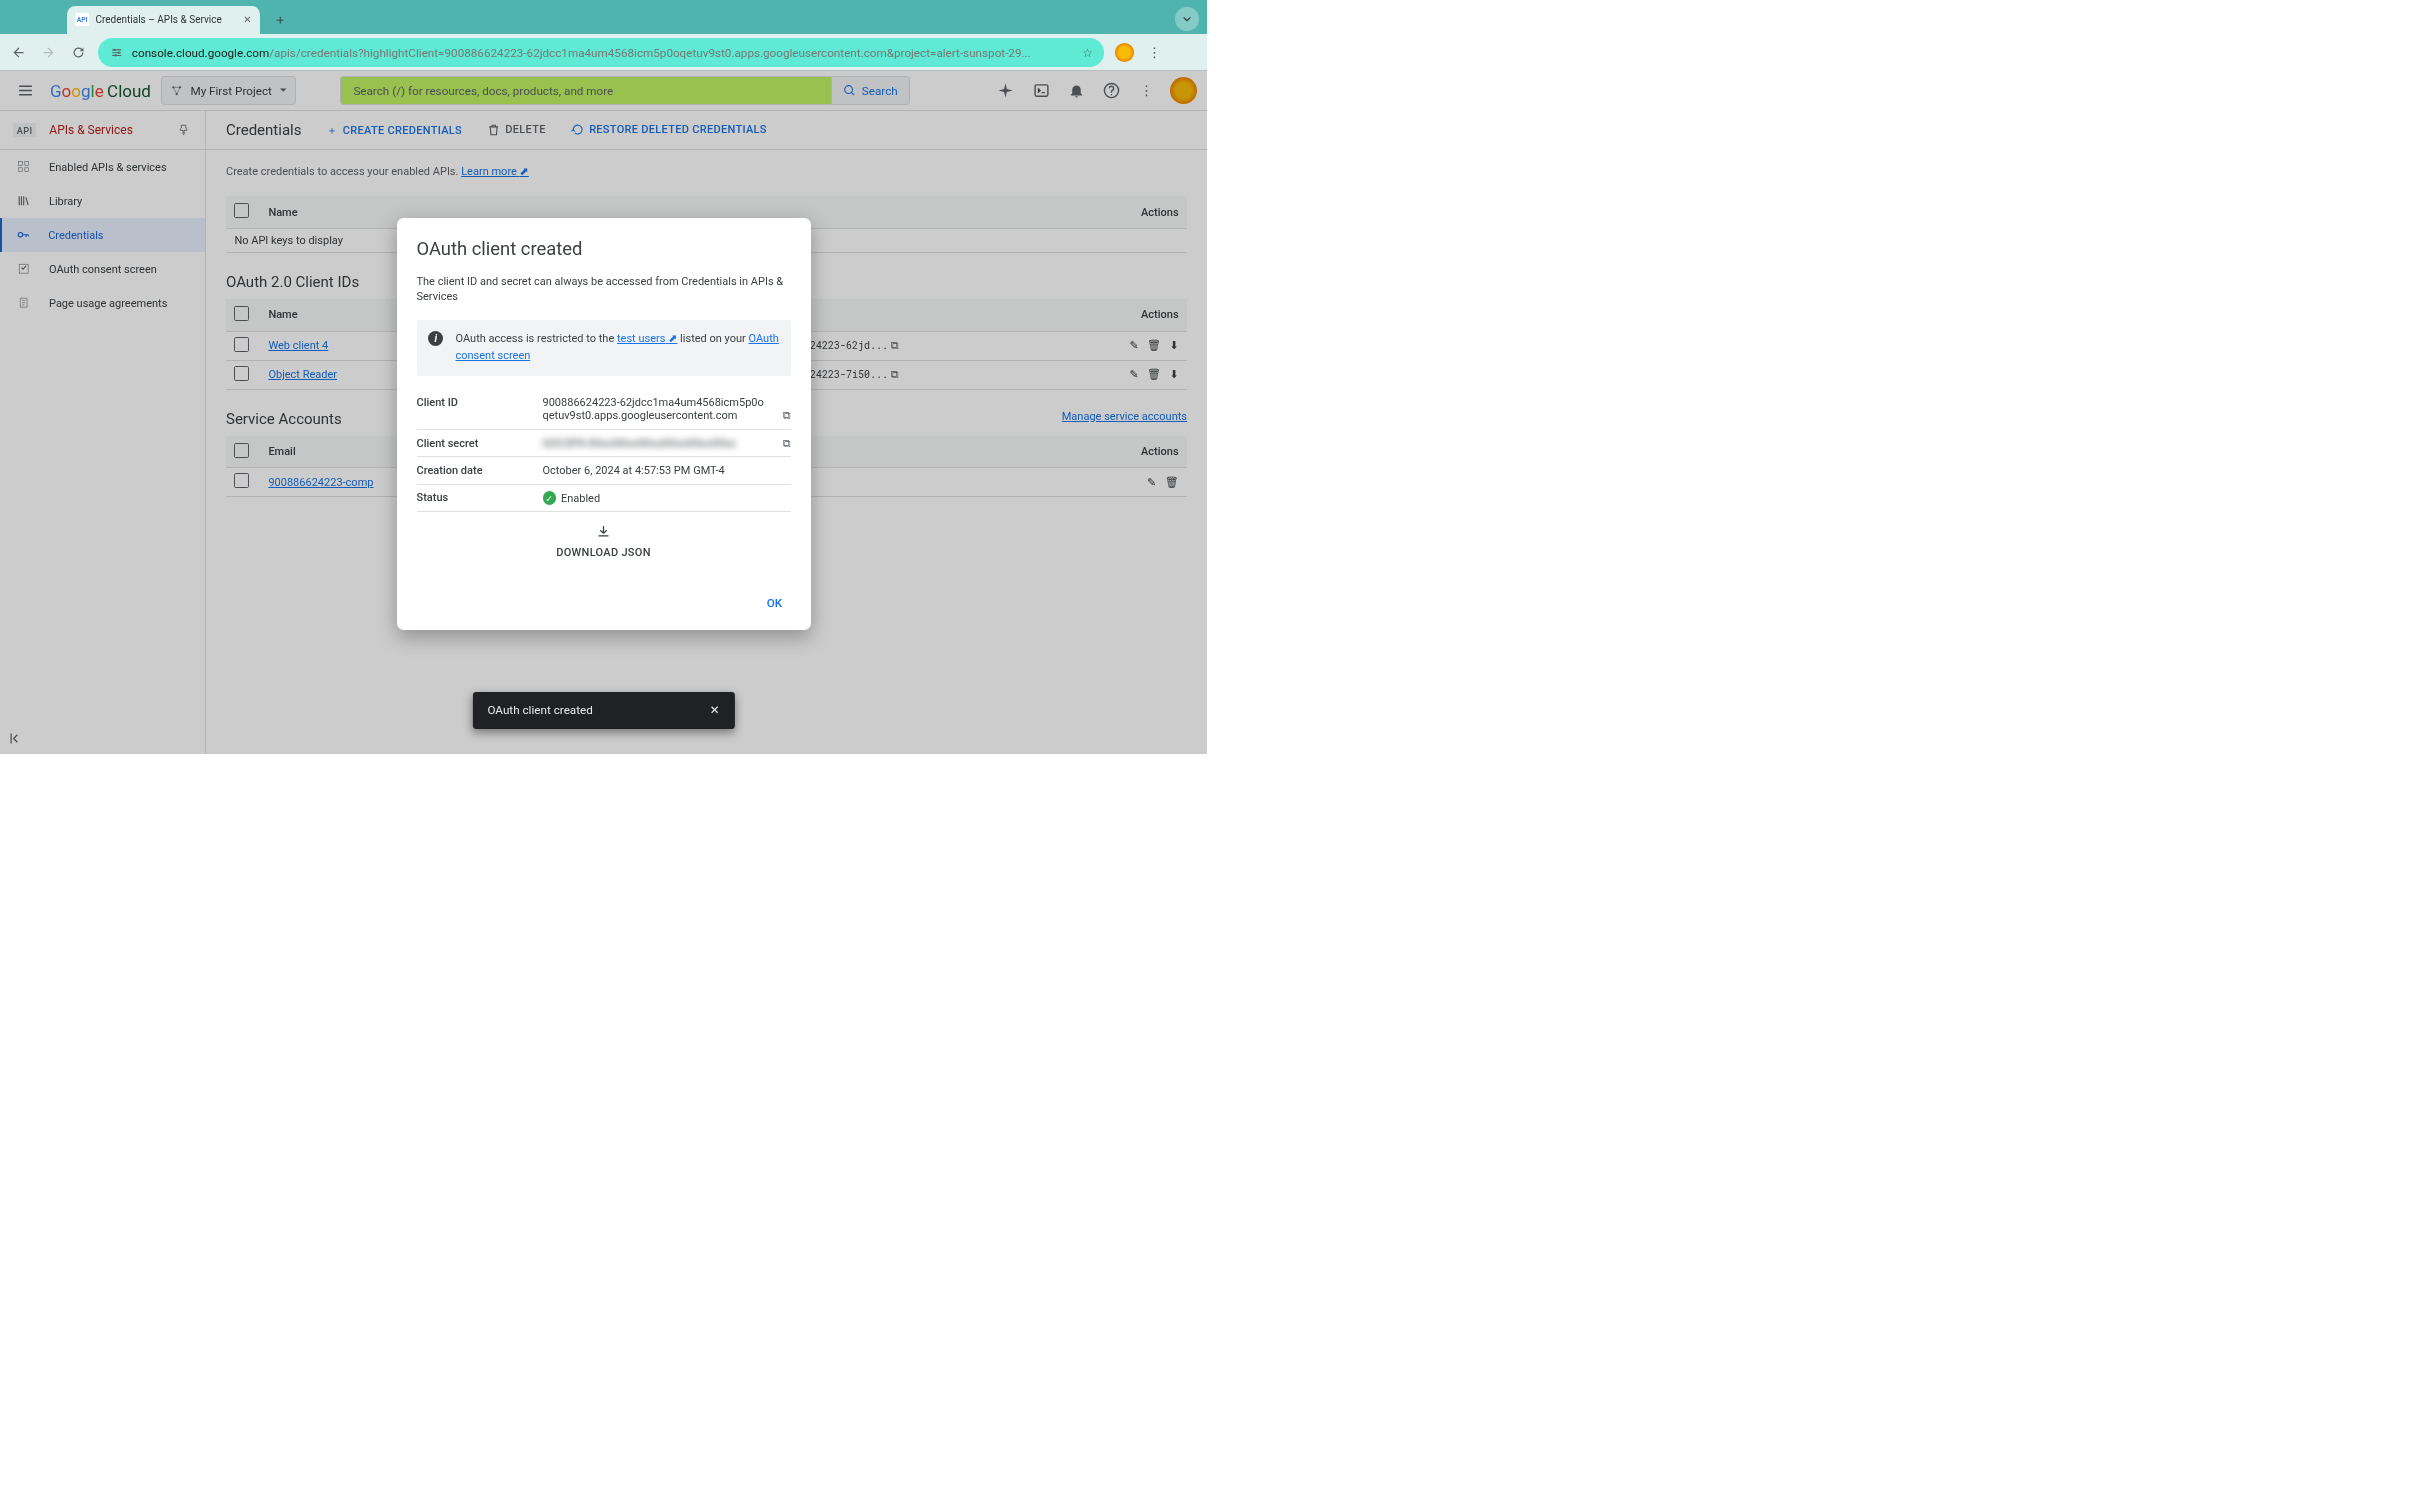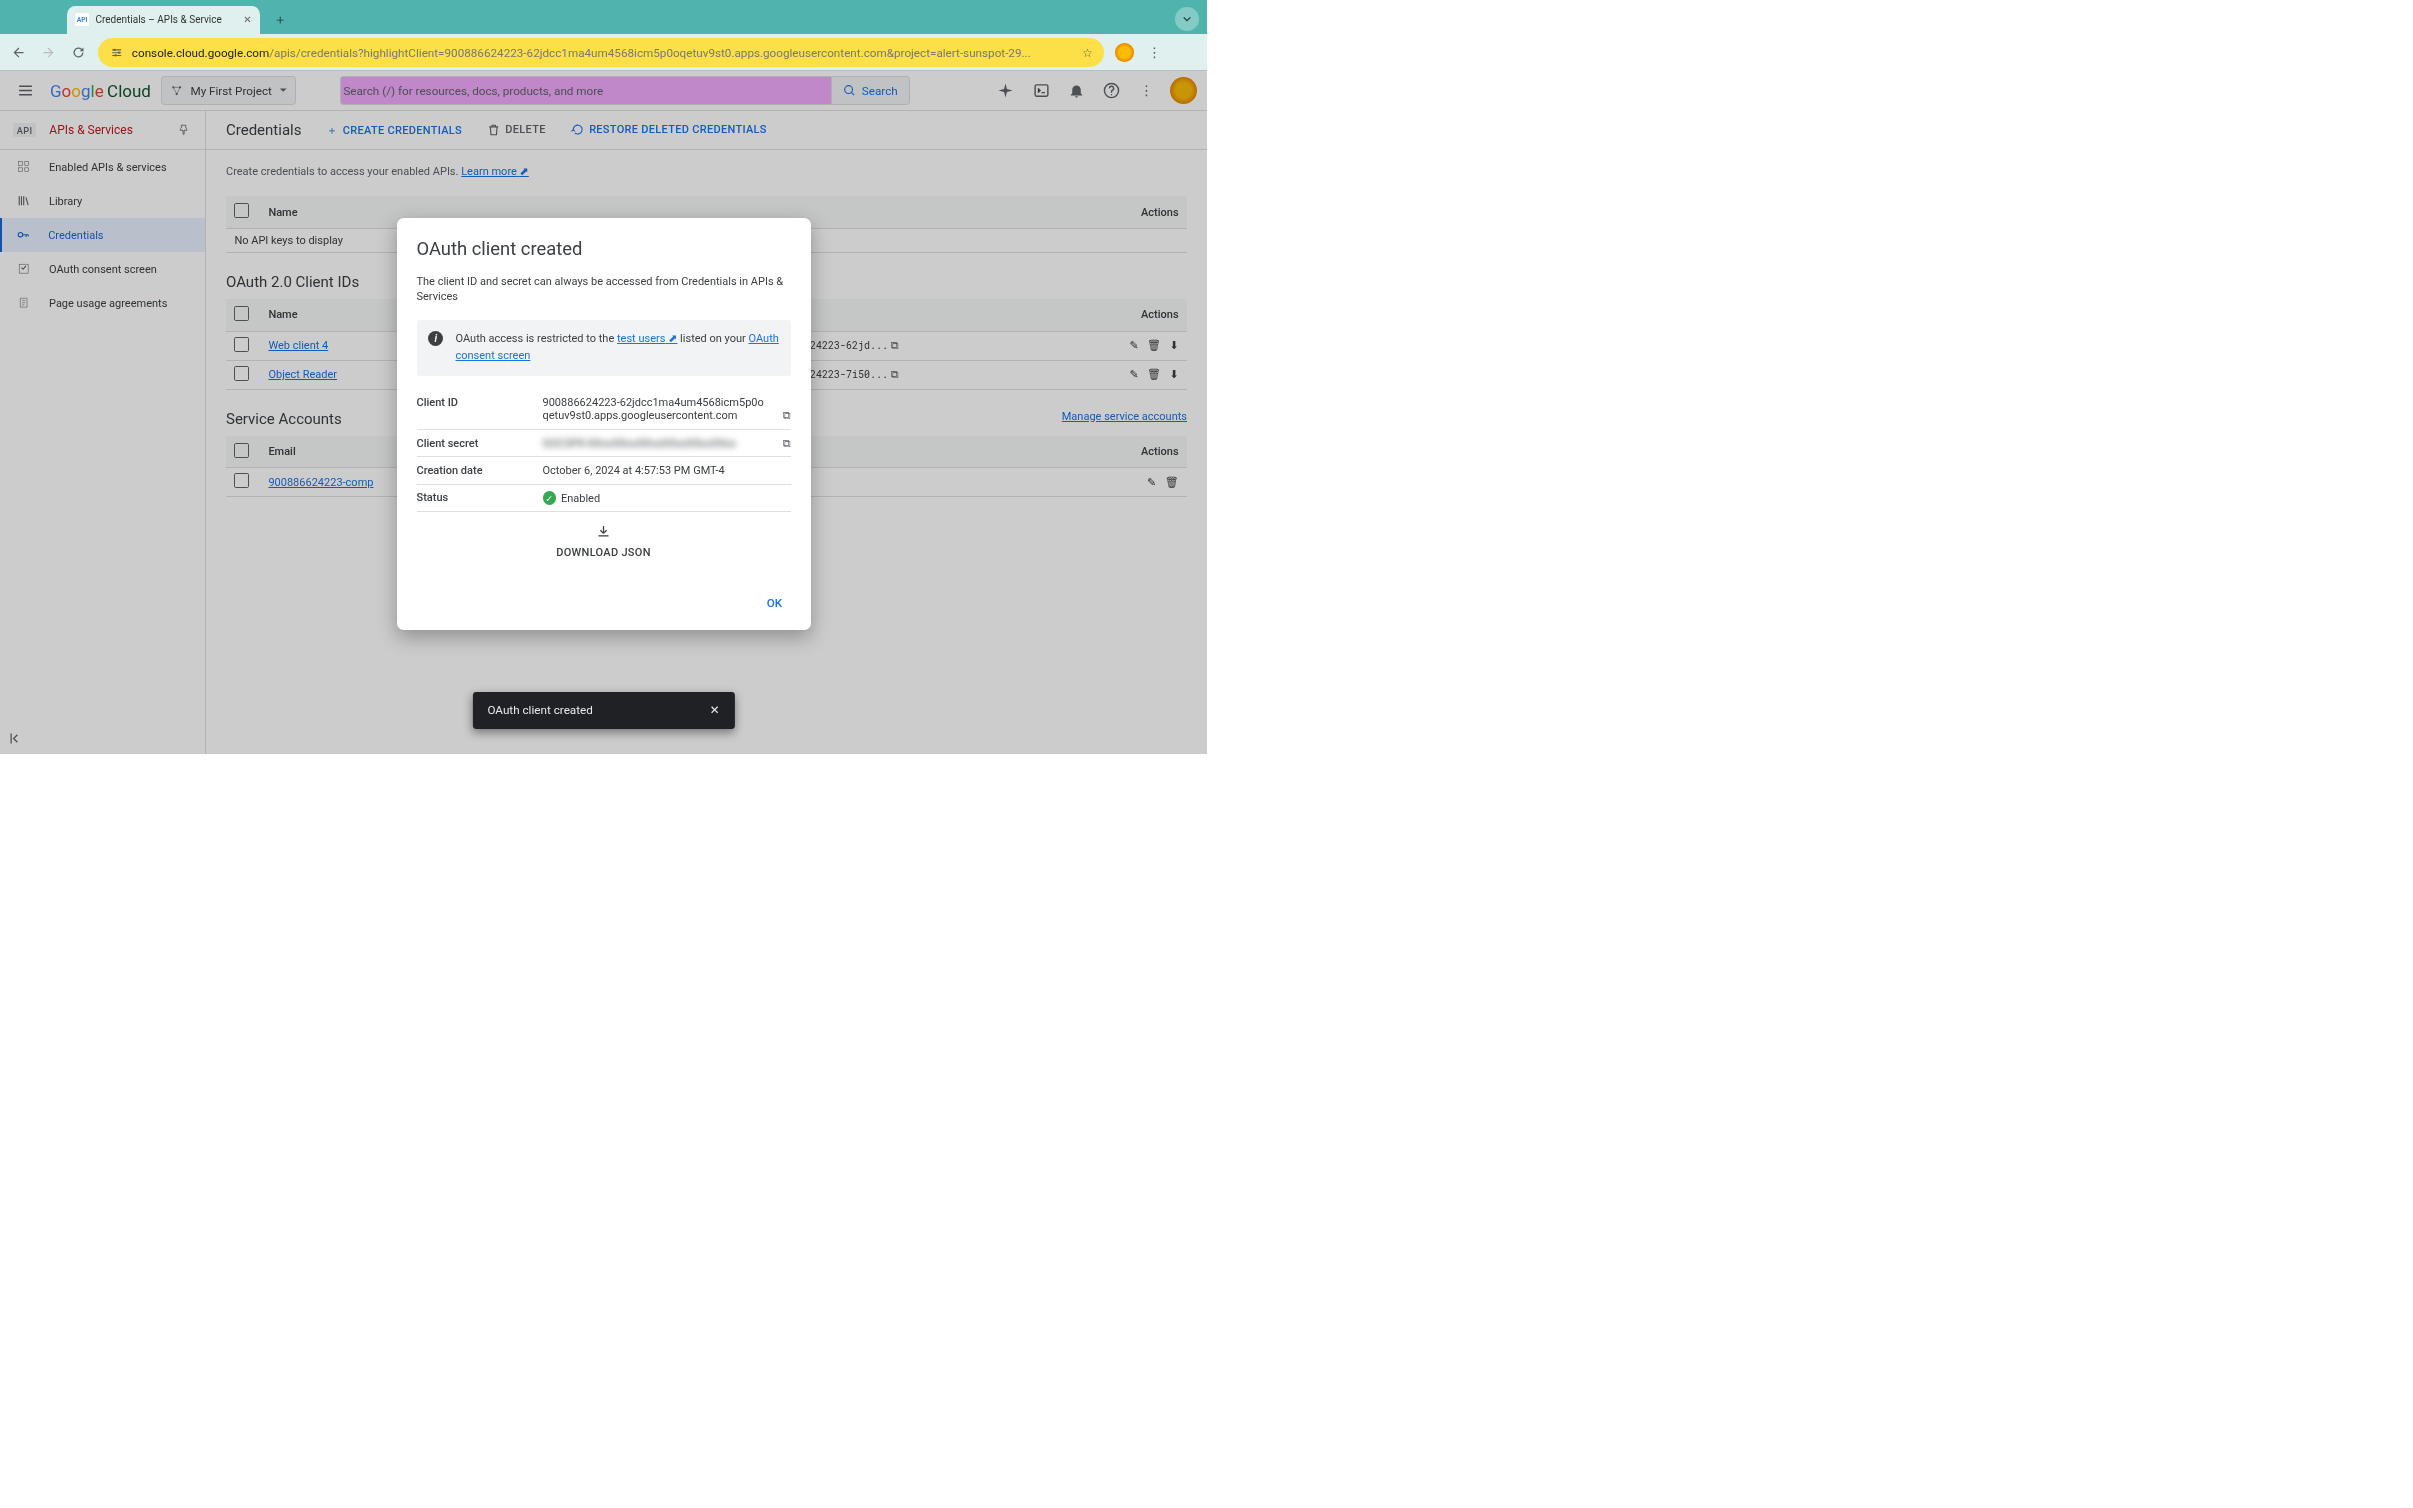--- a/index.html
+++ b/index.html
@@ -9,35 +9,35 @@
 .browser-top { background: linear-gradient(#4fb3ae, #4fb3ae); height: 34px; display: flex; align-items: flex-end; padding-left: 67px; }
 .tab { background: #dff0ef; height: 28.5px; border-radius: 8.4px 8.4px 0 0; display: flex; align-items: center; padding: 0 8.4px; gap: 6.7px; min-width: 193px; font-size: 10px; color: #333; }
 .tab .favicon { width: 13.4px; height: 13.4px; background: #fff; border-radius: 1.7px; display: flex; align-items: center; justify-content: center; font-size: 6.7px; color: #4285f4; font-weight: bold; }
 .tab .close { margin-left: auto; color: #666; }
 .newtab { width: 23.5px; height: 23.5px; display: flex; align-items: center; justify-content: center; color: #333; margin-left: 8.4px; margin-bottom: 2.5px; }
 .chevron-btn { margin-left: auto; margin-right: 8.4px; width: 23.5px; height: 23.5px; background: rgba(255,255,255,0.3); border-radius: 11.7px; display: flex; align-items: center; justify-content: center; margin-bottom: 3.4px; }
 
 .addr-bar { background: #dff0ef; height: 37px; display: flex; align-items: center; padding: 0 8.4px; gap: 10px; }
 .nav-icon { width: 20px; height: 20px; display: flex; align-items: center; justify-content: center; color: #555; }
 .nav-icon.disabled { color: #aaa; }
-.url-field { flex: 1; background: #fde047; border-radius: 17px; height: 28.5px; display: flex; align-items: center; padding: 0 11.7px; font-size: 11.7px; color: #333; gap: 8.4px; max-width: 1006px; }
+.url-field { flex: 1; background: #5eead4; border-radius: 17px; height: 28.5px; display: flex; align-items: center; padding: 0 11.7px; font-size: 11.7px; color: #333; gap: 8.4px; max-width: 1006px; }
 .url-field .site-icon { color: #555; }
 .url-text { white-space: nowrap; overflow: hidden; text-overflow: ellipsis; flex: 1; }
 .url-host { color: #222; }
 .url-path { color: #777; }
 .star { color: #555; }
 
 
 .gcp-header { height: 40px; background: #fff; border-bottom: 0.8px solid #e0e0e0; display: flex; align-items: center; padding: 0 10px; gap: 10px; }
 .hamburger { width: 30px; height: 30px; display: flex; align-items: center; justify-content: center; color: #5f6368; }
 .gcp-logo { display: flex; align-items: center; gap: 3.4px; font-size: 17px; color: #5f6368; }
 .gcp-logo .g1{color:#4285f4}.gcp-logo .g2{color:#ea4335}.gcp-logo .g3{color:#fbbc05}.gcp-logo .g4{color:#4285f4}.gcp-logo .g5{color:#34a853}.gcp-logo .g6{color:#ea4335}
 .project-picker { background: #f1f3f4; border: 0.8px solid #dadce0; border-radius: 3.4px; height: 28.5px; display: flex; align-items: center; padding: 0 8.4px; gap: 6.7px; font-size: 11.7px; color: #3c4043; }
 .search-wrap { flex: 1; display: flex; max-width: 570px; margin-left: 34px; }
-.search-input { flex: 1; background: #f0abfc; border: 0.8px solid #dadce0; border-right: none; border-radius: 3.4px 0 0 3.4px; height: 28.5px; padding: 0 2px; font-size: 11.7px; color: #5f6368; display: flex; align-items: center; }
+.search-input { flex: 1; background: #bef264; border: 0.8px solid #dadce0; border-right: none; border-radius: 3.4px 0 0 3.4px; height: 28.5px; padding: 0 12px; font-size: 11.7px; color: #5f6368; display: flex; align-items: center; }
 .search-btn { background: #f1f3f4; border: 0.8px solid #dadce0; border-radius: 0 3.4px 3.4px 0; height: 28.5px; padding: 0 11.7px; display: flex; align-items: center; gap: 5px; color: #1a73e8; font-size: 11.7px; }
 .hdr-right { margin-left: auto; display: flex; align-items: center; gap: 11.7px; }
 .hdr-icon { width: 23.5px; height: 23.5px; display: flex; align-items: center; justify-content: center; color: #5f6368; }
 .avatar { width: 27px; height: 27px; border-radius: 50%; background: radial-gradient(circle, #fbbc05 40%, #ea8600 70%); }
 
 
 .page { display: flex; height: calc(754px - 34px - 37px - 40px); position: relative; }
 .sidebar { width: 206px; border-right: 0.8px solid #e0e0e0; background: #fff; }
 .side-header { height: 39px; display: flex; align-items: center; padding: 0 13.4px; gap: 13.4px; border-bottom: 0.8px solid #e0e0e0; }
 .api-badge { font-size: 9.2px; font-weight: 500; background: #f1f3f4; padding: 1.7px 3.4px; border-radius: 1.7px; color: #5f6368; letter-spacing: 0.4px; }

